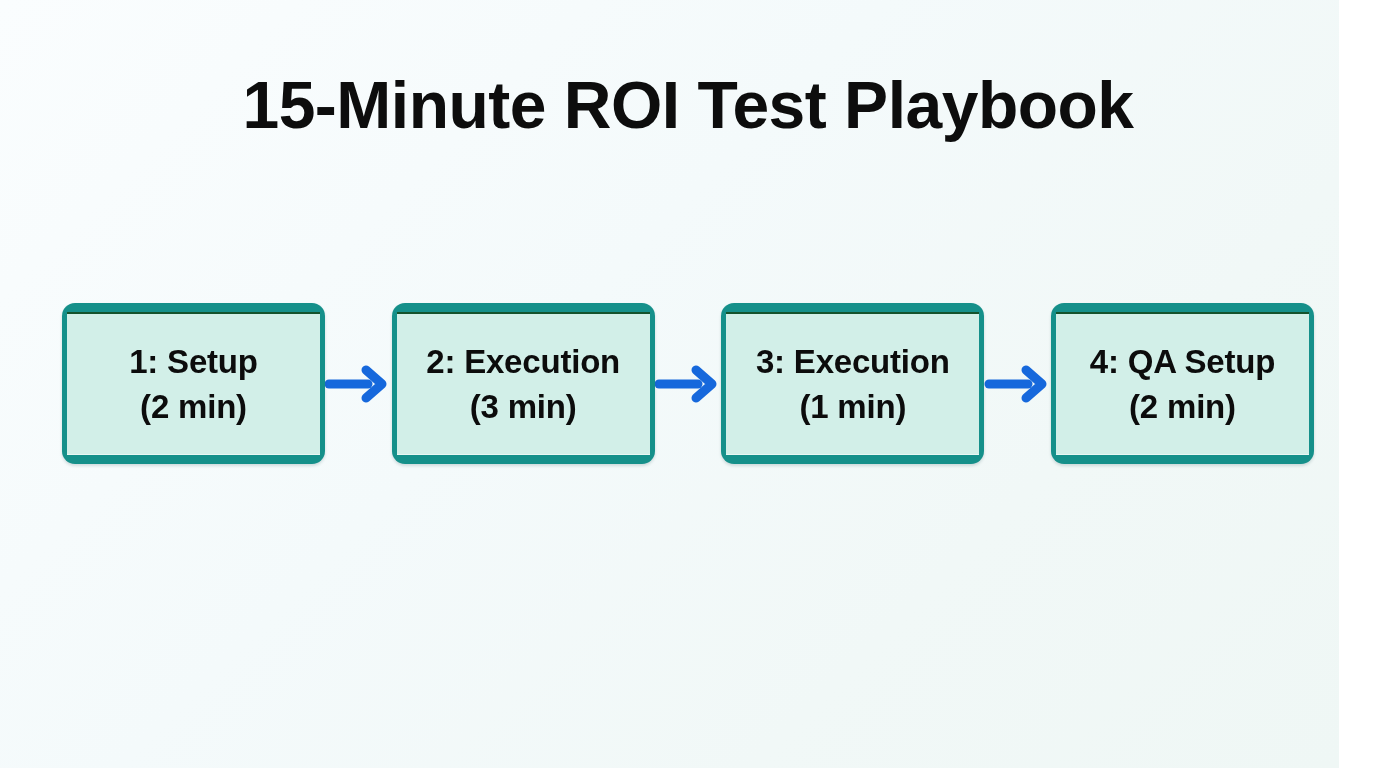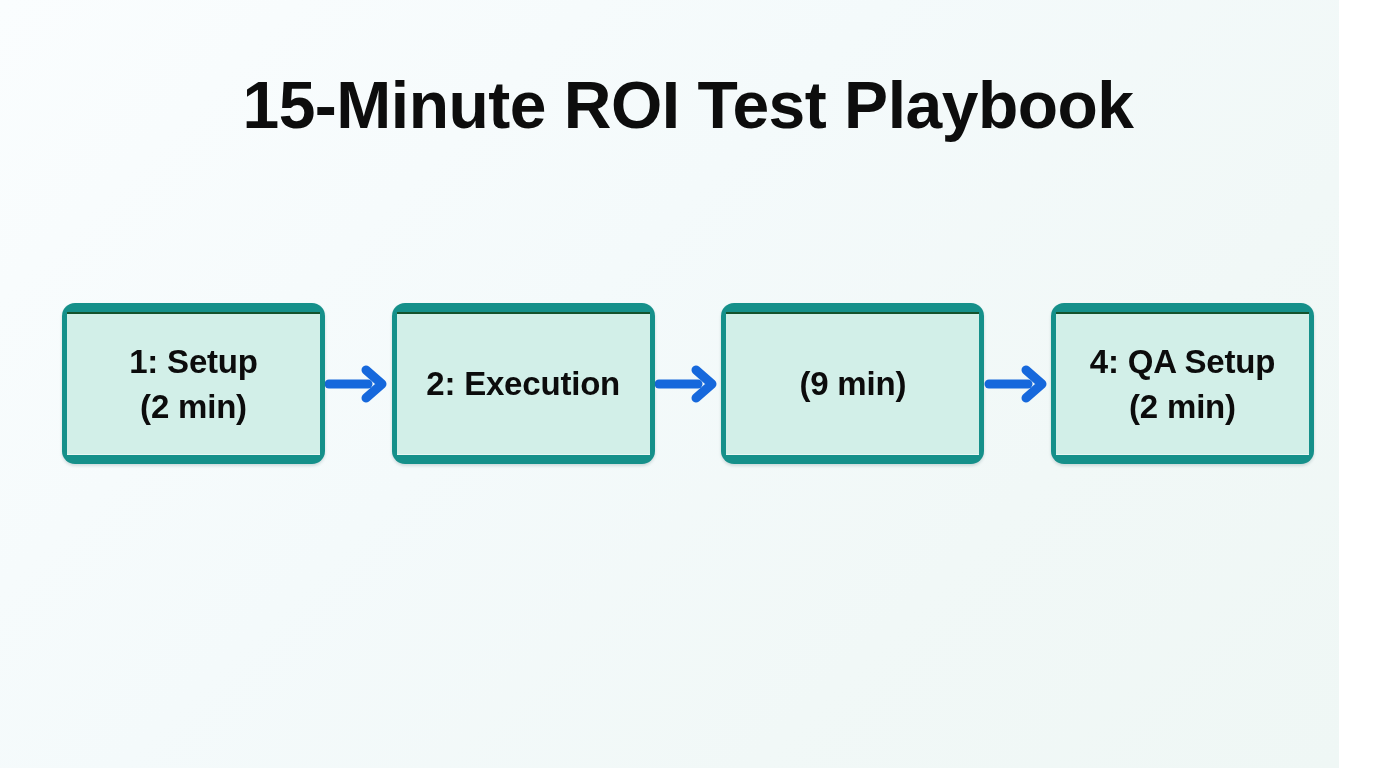--- a/index.html
+++ b/index.html
@@ -121,33 +121,35 @@
     <div class="arrow-connector">
       <svg width="60" height="34" viewBox="0 0 60 34">
         <line x1="1" y1="17" x2="40" y2="17" stroke="#1668DC" stroke-width="9" stroke-linecap="round"></line>
         <polyline points="38,3 54,17 38,31" fill="none" stroke="#1668DC" stroke-width="9" stroke-linecap="round" stroke-linejoin="round"></polyline>
       </svg>
     </div>
 
     <div class="step-node">
       <div class="step-inner">
         <div class="step-line">2: Execution</div>
+        <div class="step-line">(3 min)</div>
       </div>
     </div>
 
     <div class="arrow-connector">
       <svg width="60" height="34" viewBox="0 0 60 34">
         <line x1="1" y1="17" x2="40" y2="17" stroke="#1668DC" stroke-width="9" stroke-linecap="round"></line>
         <polyline points="38,3 54,17 38,31" fill="none" stroke="#1668DC" stroke-width="9" stroke-linecap="round" stroke-linejoin="round"></polyline>
       </svg>
     </div>
 
     <div class="step-node">
       <div class="step-inner">
-        <div class="step-line">(9 min)</div>
+        <div class="step-line">3: Execution</div>
+        <div class="step-line">(1 min)</div>
       </div>
     </div>
 
     <div class="arrow-connector">
       <svg width="60" height="34" viewBox="0 0 60 34">
         <line x1="1" y1="17" x2="40" y2="17" stroke="#1668DC" stroke-width="9" stroke-linecap="round"></line>
         <polyline points="38,3 54,17 38,31" fill="none" stroke="#1668DC" stroke-width="9" stroke-linecap="round" stroke-linejoin="round"></polyline>
       </svg>
     </div>
 

